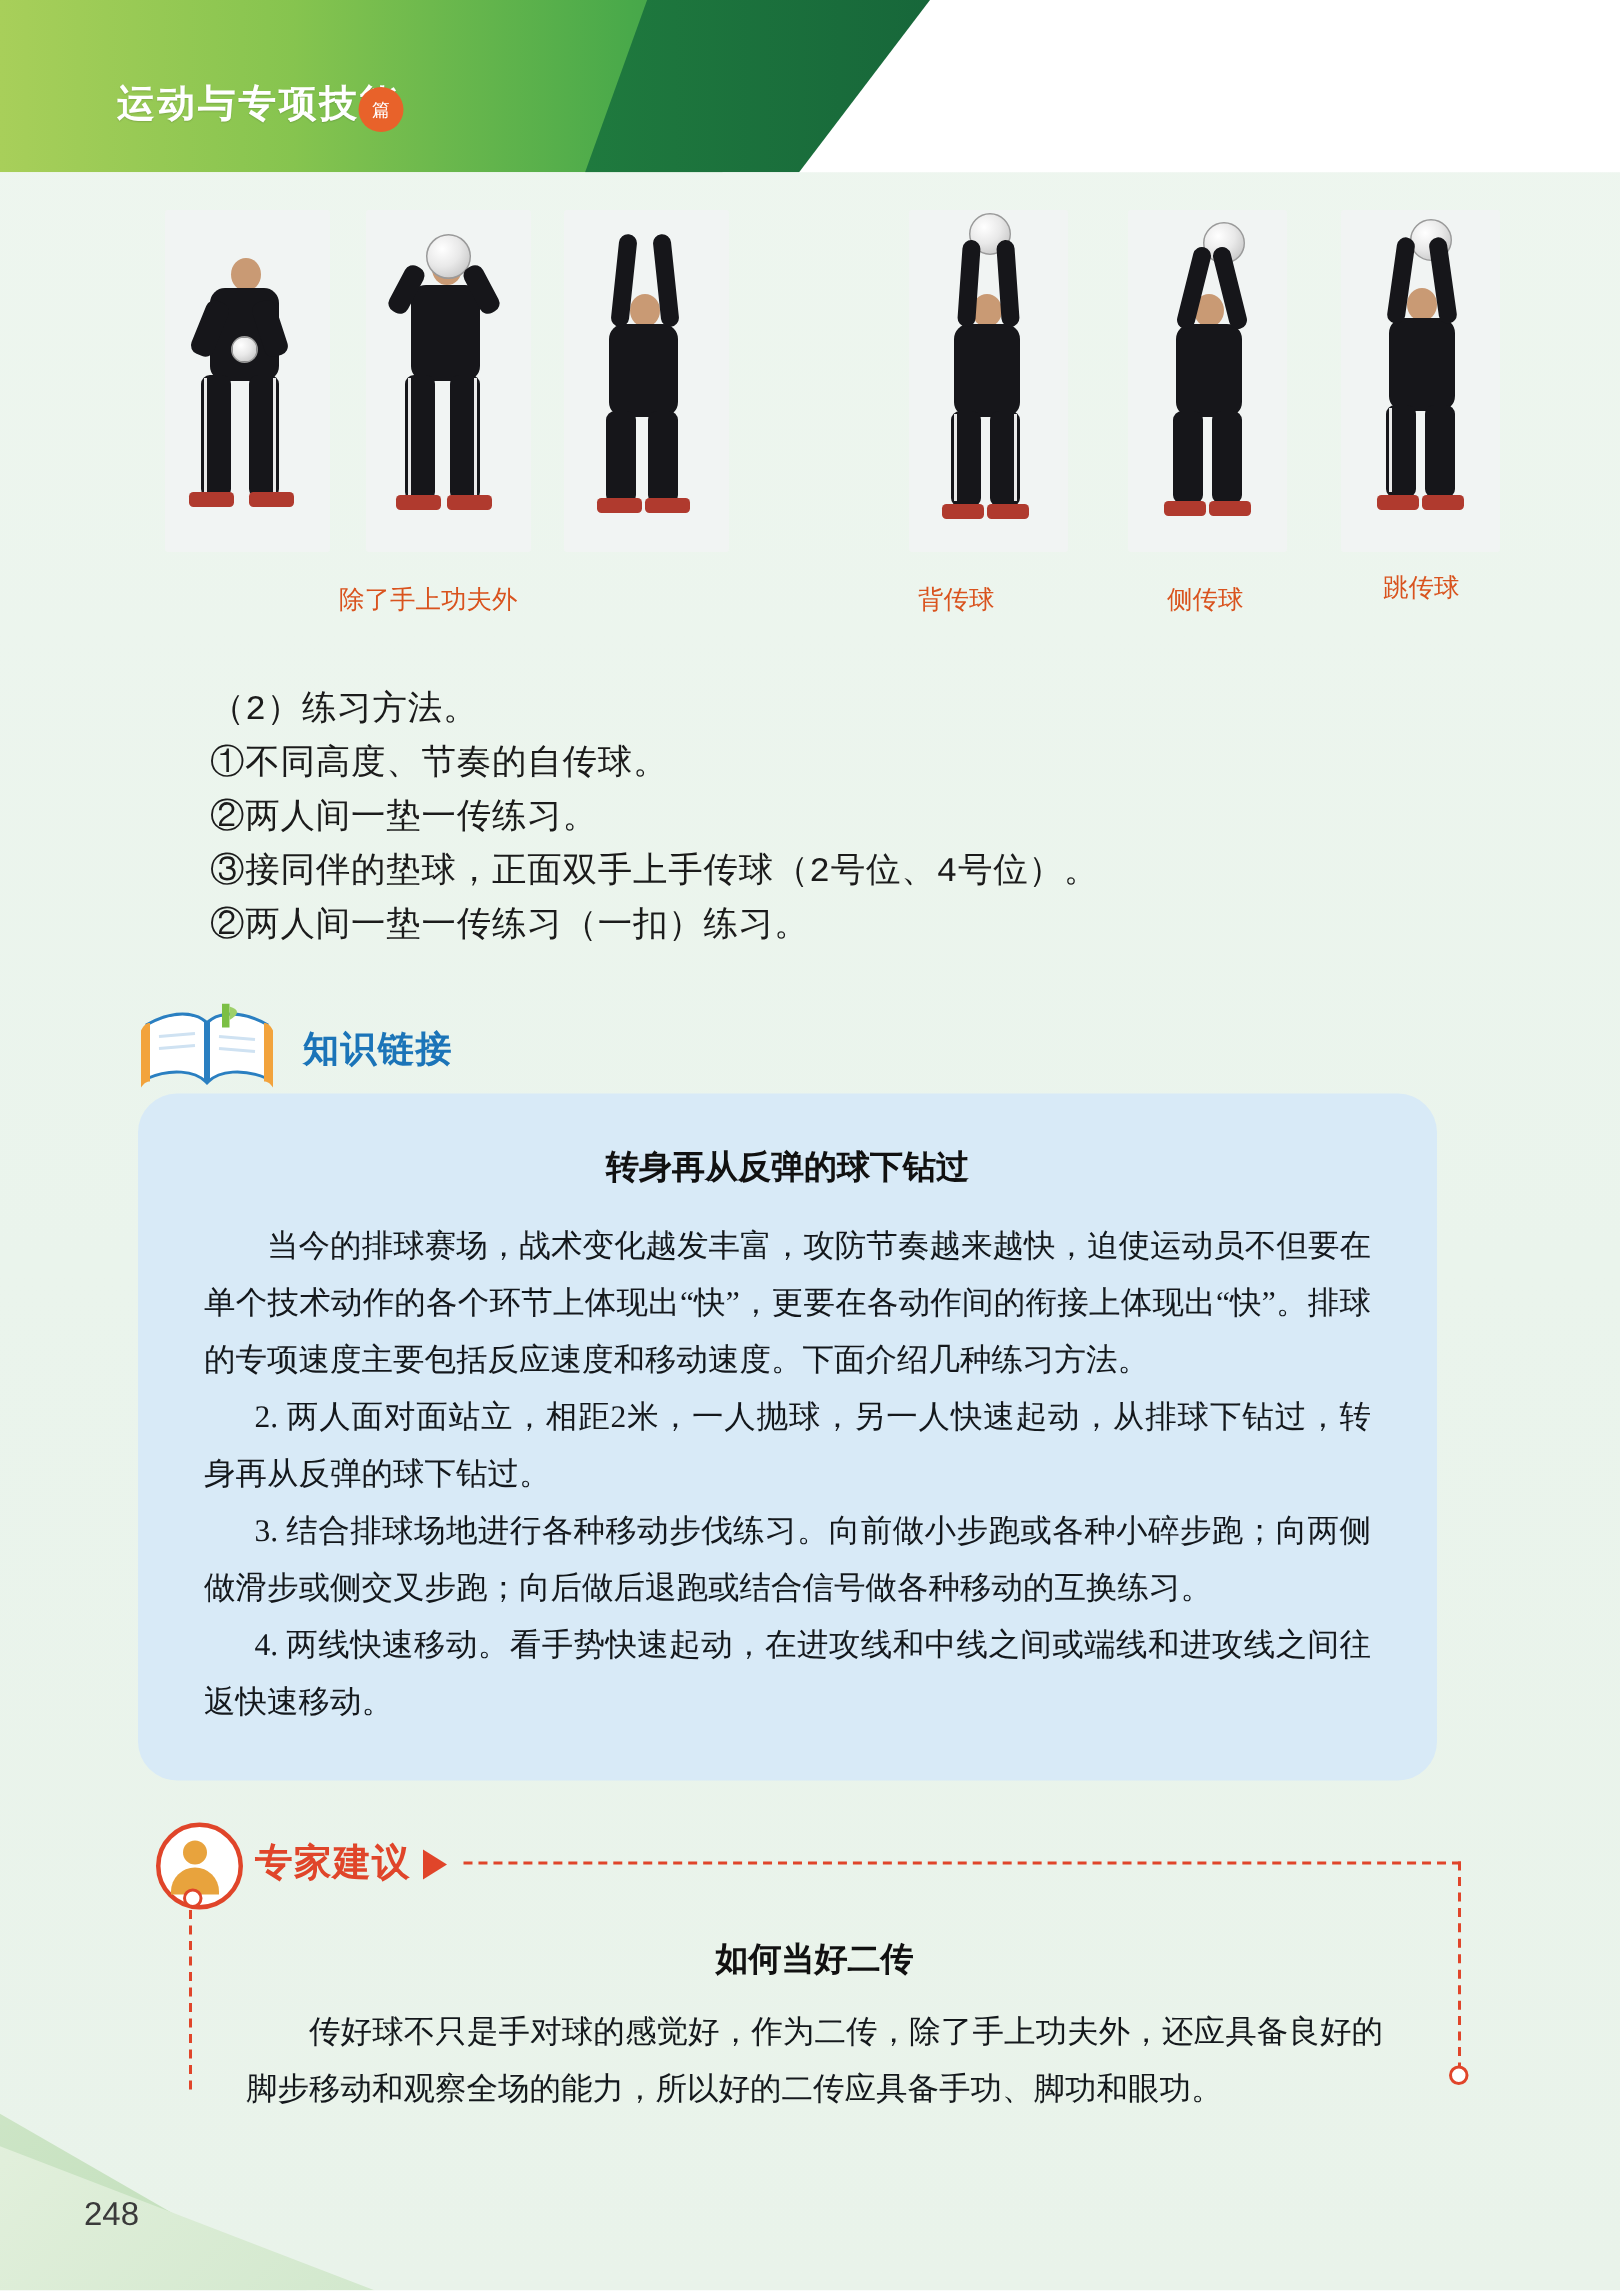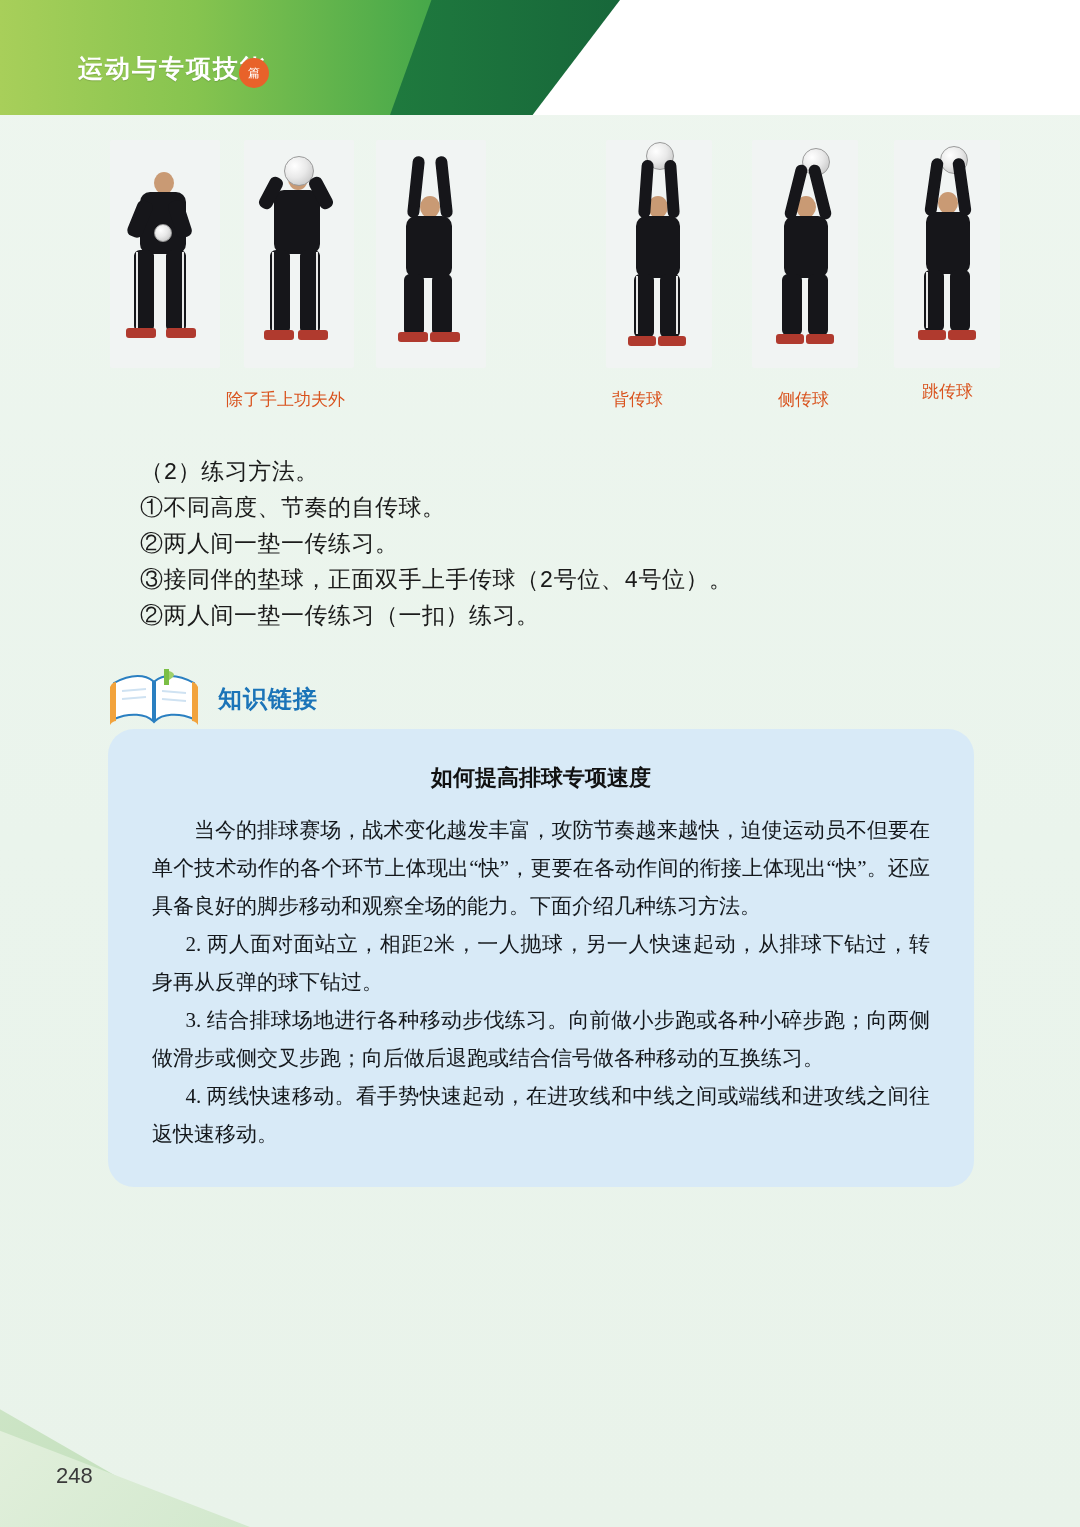--- a/index.html
+++ b/index.html
@@ -70,21 +70,21 @@
   .ball{position:absolute;border-radius:50%;background:radial-gradient(circle at 35% 32%,#ffffff 0%,#e9e9e9 45%,#b9b9b9 100%);border:1px solid #9a9a9a;}
   .shoe{position:absolute;background:#b03a2e;border-radius:3px;}
   .stripe-leg{position:absolute;background:#e9e9e9;width:2px;}
 
   
   .para{
     position:absolute;left:140px;color:#1b1b1b;font-size:23px;line-height:36px;
     font-family:Liberation Mono, monospace;letter-spacing:.5px;
   }
   
-  .klink{position:absolute;left:108px;top:665px;width:866px;}
+  .klink{position:absolute;left:92px;top:665px;width:866px;}
   .klink-head{position:relative;height:62px;}
   .book-icon{position:absolute;left:0;top:4px;width:92px;height:58px;}
   .klink-title{
     position:absolute;left:110px;top:18px;color:#1b74b8;font-size:24px;font-weight:bold;
     font-family:"Liberation Sans",sans-serif;letter-spacing:1px;
   }
   .klink-box{
     position:relative;margin-top:2px;background:#d8eaf7;border-radius:26px;
     padding:34px 44px 34px 44px;
   }
@@ -258,25 +258,44 @@
           <path d="M61 2 q10 3 0 9 z" fill="#9ed06a"></path>
           <line x1="14" y1="22" x2="38" y2="20" stroke="#cfe2f2" stroke-width="2"></line>
           <line x1="14" y1="30" x2="38" y2="28" stroke="#cfe2f2" stroke-width="2"></line>
           <line x1="54" y1="22" x2="78" y2="24" stroke="#cfe2f2" stroke-width="2"></line>
           <line x1="54" y1="30" x2="78" y2="32" stroke="#cfe2f2" stroke-width="2"></line>
         </svg>
       </div>
       <div class="klink-title">知识链接</div>
     </div>
     <div class="klink-box">
-      <div class="kl-h">如何提高排球专项速度</div>
-      <div class="kl-p indent">当今的排球赛场，战术变化越发丰富，攻防节奏越来越快，迫使运动员不但要在单个技术动作的各个环节上体现出“快”，更要在各动作间的衔接上体现出“快”。还应具备良好的脚步移动和观察全场的能力。下面介绍几种练习方法。</div>
+      <div class="kl-h">转身再从反弹的球下钻过</div>
+      <div class="kl-p indent">当今的排球赛场，战术变化越发丰富，攻防节奏越来越快，迫使运动员不但要在单个技术动作的各个环节上体现出“快”，更要在各动作间的衔接上体现出“快”。排球的专项速度主要包括反应速度和移动速度。下面介绍几种练习方法。</div>
       <div class="kl-p indent1">2. 两人面对面站立，相距2米，一人抛球，另一人快速起动，从排球下钻过，转身再从反弹的球下钻过。</div>
       <div class="kl-p indent1">3. 结合排球场地进行各种移动步伐练习。向前做小步跑或各种小碎步跑；向两侧做滑步或侧交叉步跑；向后做后退跑或结合信号做各种移动的互换练习。</div>
       <div class="kl-p indent1">4. 两线快速移动。看手势快速起动，在进攻线和中线之间或端线和进攻线之间往返快速移动。</div>
     </div>
   </div>
 
+  <div class="expert">
+    <div class="ex-head">
+      <div class="ex-avatar">
+        <div class="ex-av-head"></div>
+        <div class="ex-av-body"></div>
+      </div>
+      <div class="ex-title">专家建议</div>
+      <div class="ex-arrow"></div>
+      <div class="ex-dash-top"></div>
+      <div class="ex-dash-right"></div>
+      <div class="ex-dash-left"></div>
+      <div class="dot" style="left:18px;top:44px;"></div>
+      <div class="dot" style="right:-5px;top:162px;"></div>
+    </div>
+    <div class="ex-body">
+      <div class="ex-h">如何当好二传</div>
+      <div class="ex-p">传好球不只是手对球的感觉好，作为二传，除了手上功夫外，还应具备良好的脚步移动和观察全场的能力，所以好的二传应具备手功、脚功和眼功。</div>
+    </div>
+  </div>
 
   <div class="corner1"></div>
   <div class="corner2"></div>
   <div class="pageno">248</div>
 </div>
 
 </body></html>

